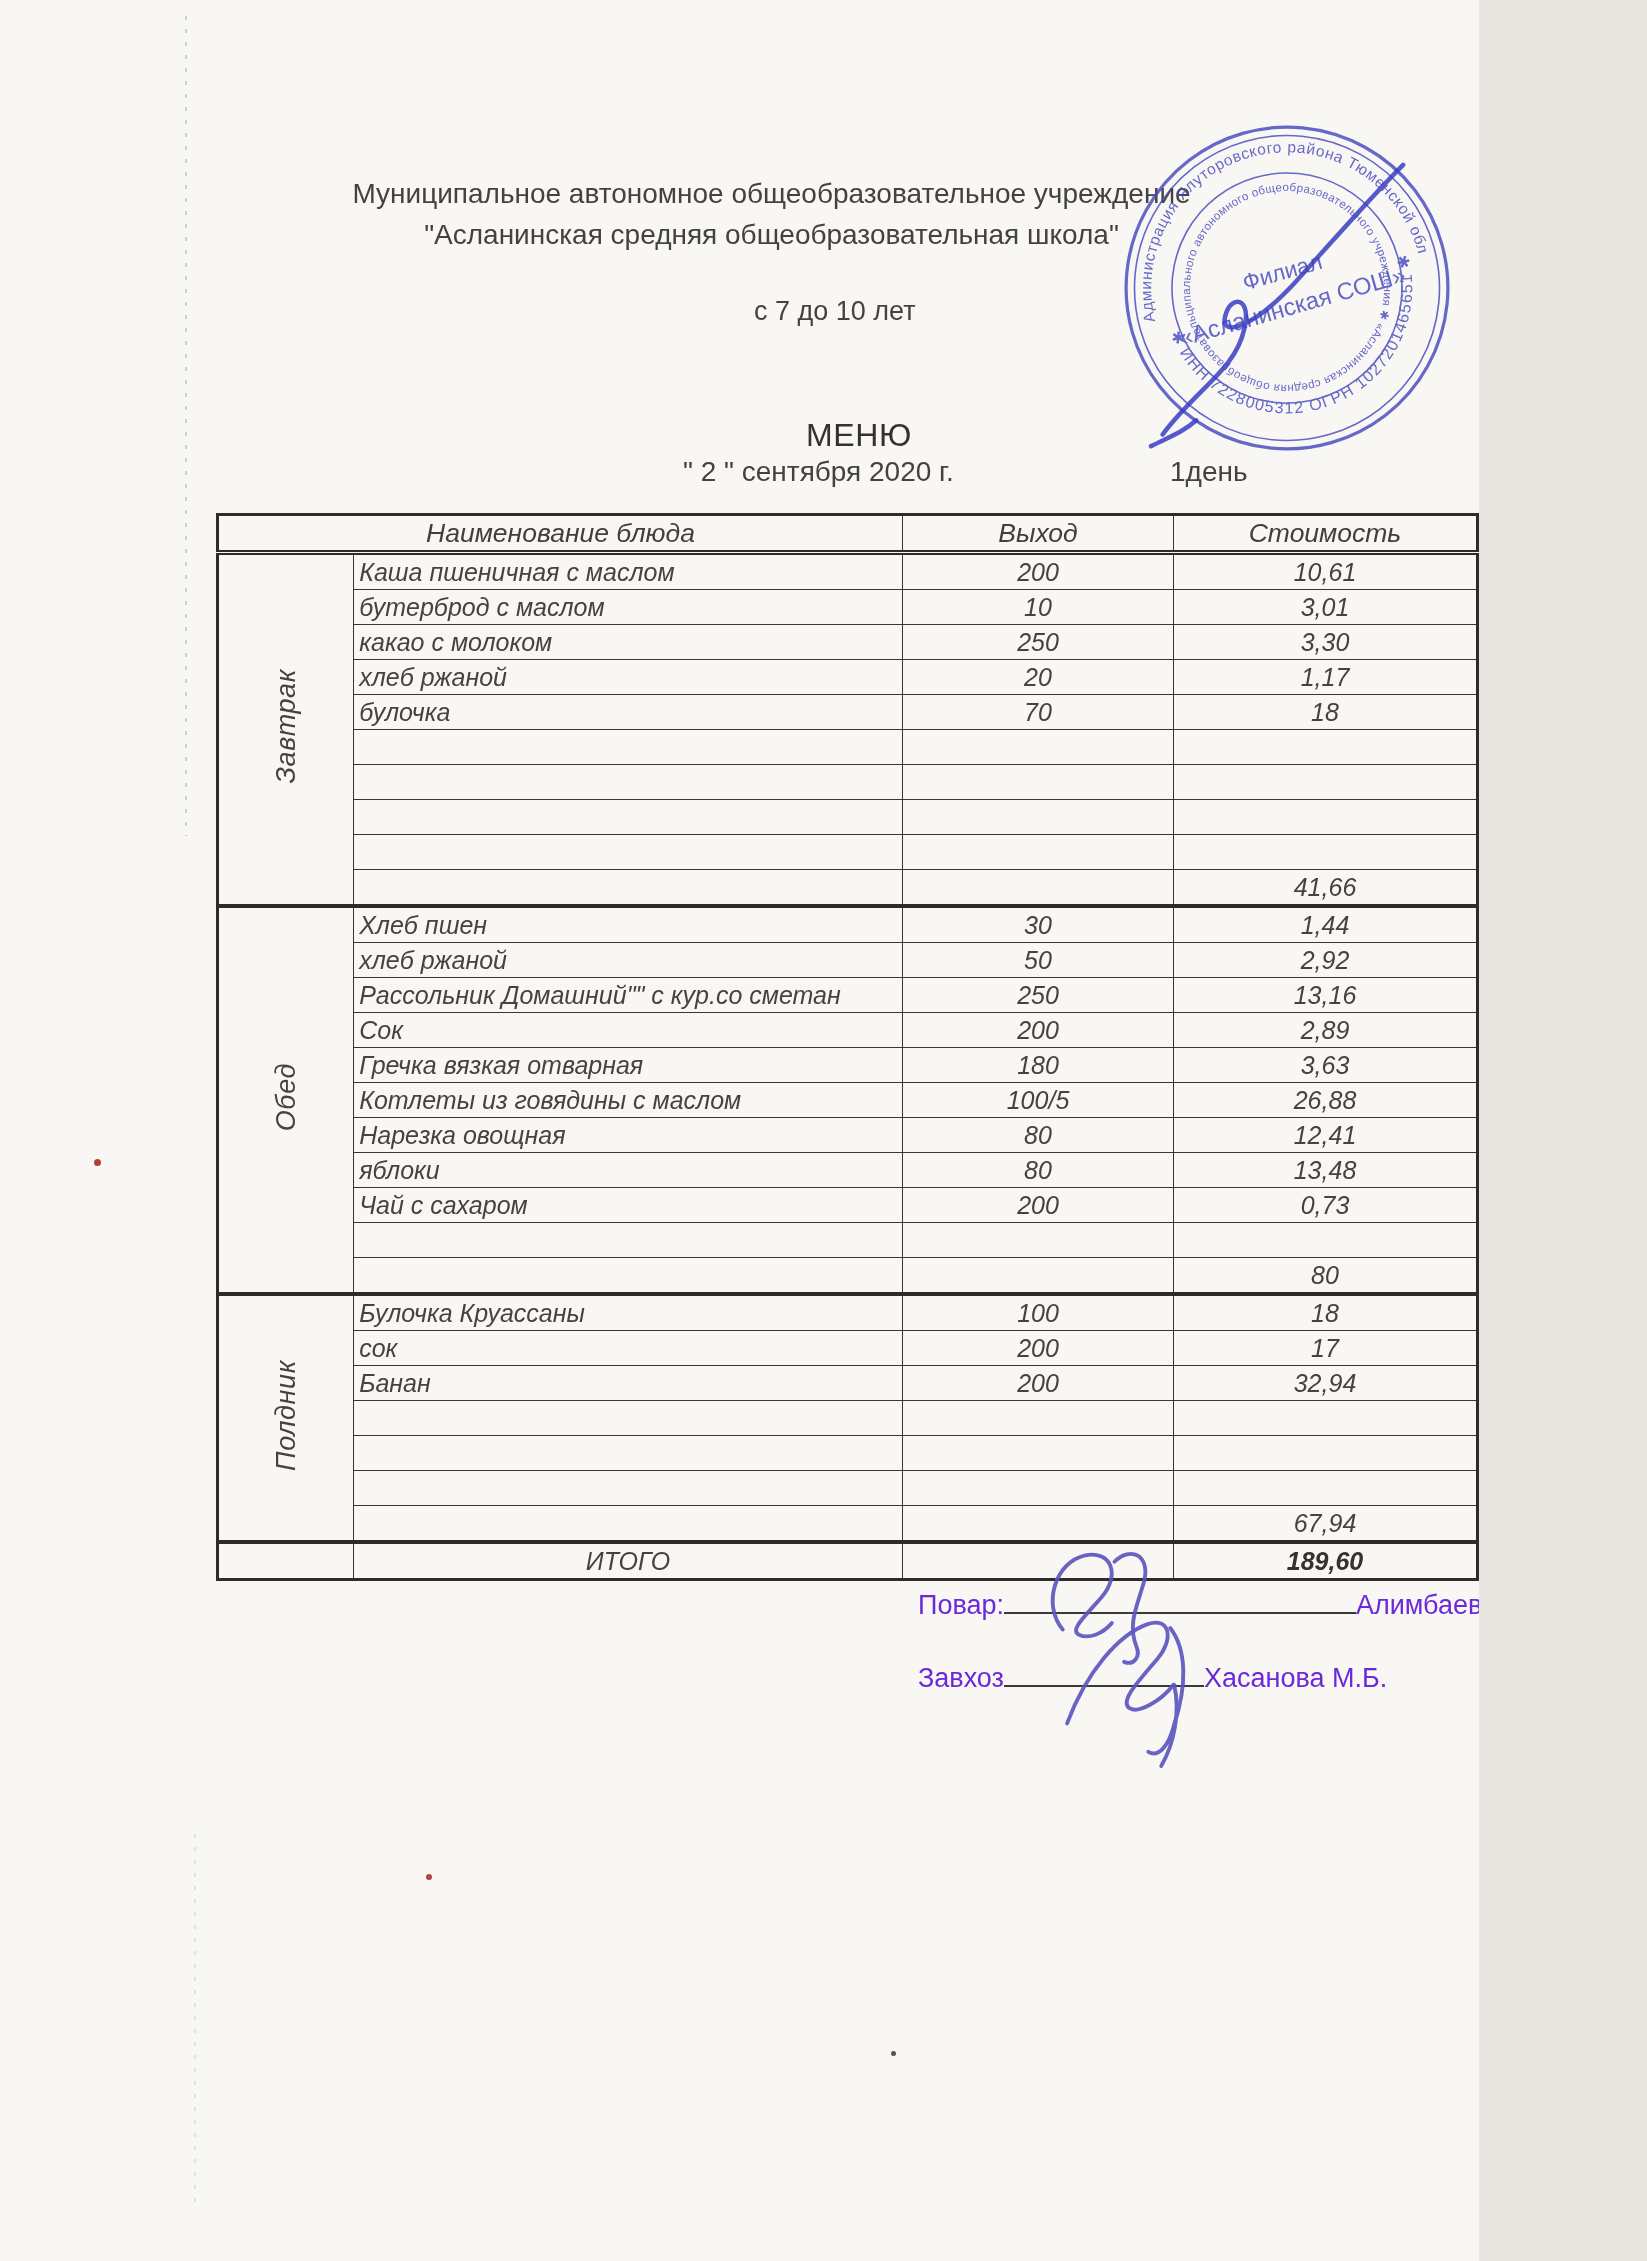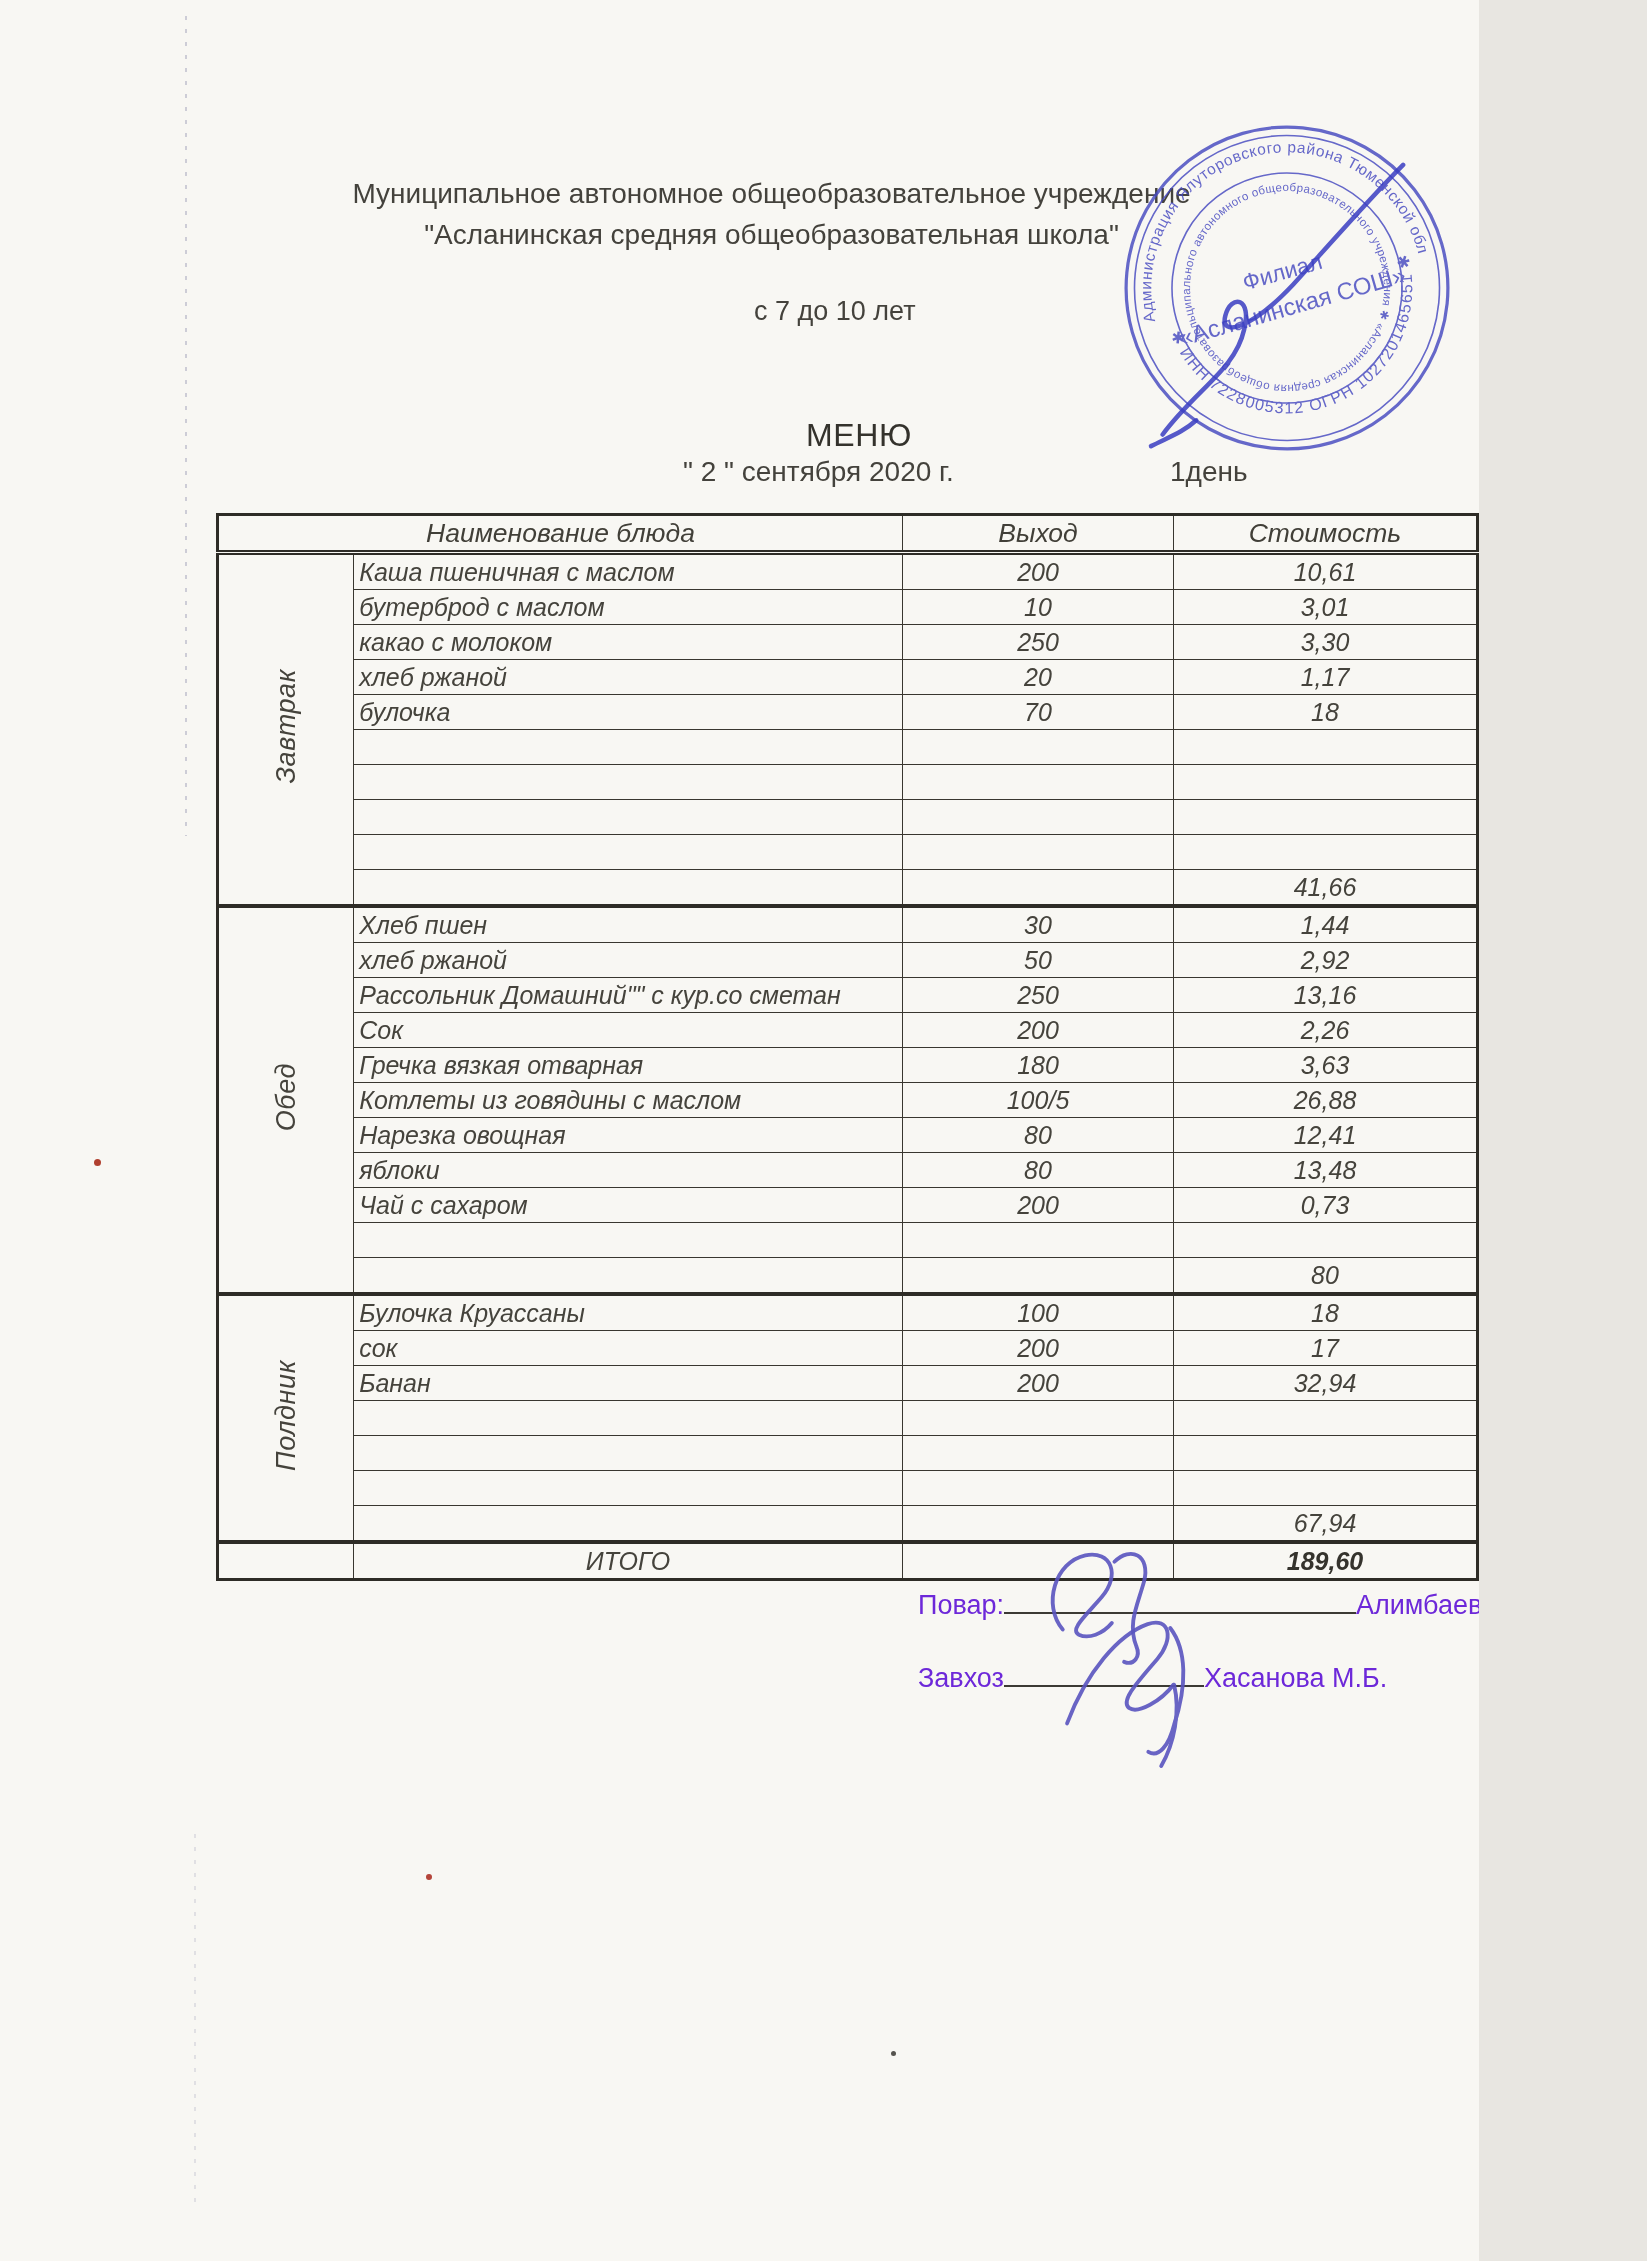--- a/index.html
+++ b/index.html
@@ -197,21 +197,21 @@
           <td class="num-cell">2,92</td>
         </tr>
         <tr>
           <td class="name-cell">Рассольник Домашний"" с кур.со сметан</td>
           <td class="num-cell">250</td>
           <td class="num-cell">13,16</td>
         </tr>
         <tr>
           <td class="name-cell">Сок</td>
           <td class="num-cell">200</td>
-          <td class="num-cell">2,26</td>
+          <td class="num-cell">2,89</td>
         </tr>
         <tr>
           <td class="name-cell">Гречка вязкая отварная</td>
           <td class="num-cell">180</td>
           <td class="num-cell">3,63</td>
         </tr>
         <tr>
           <td class="name-cell">Котлеты из говядины с маслом</td>
           <td class="num-cell">100/5</td>
           <td class="num-cell">26,88</td>

